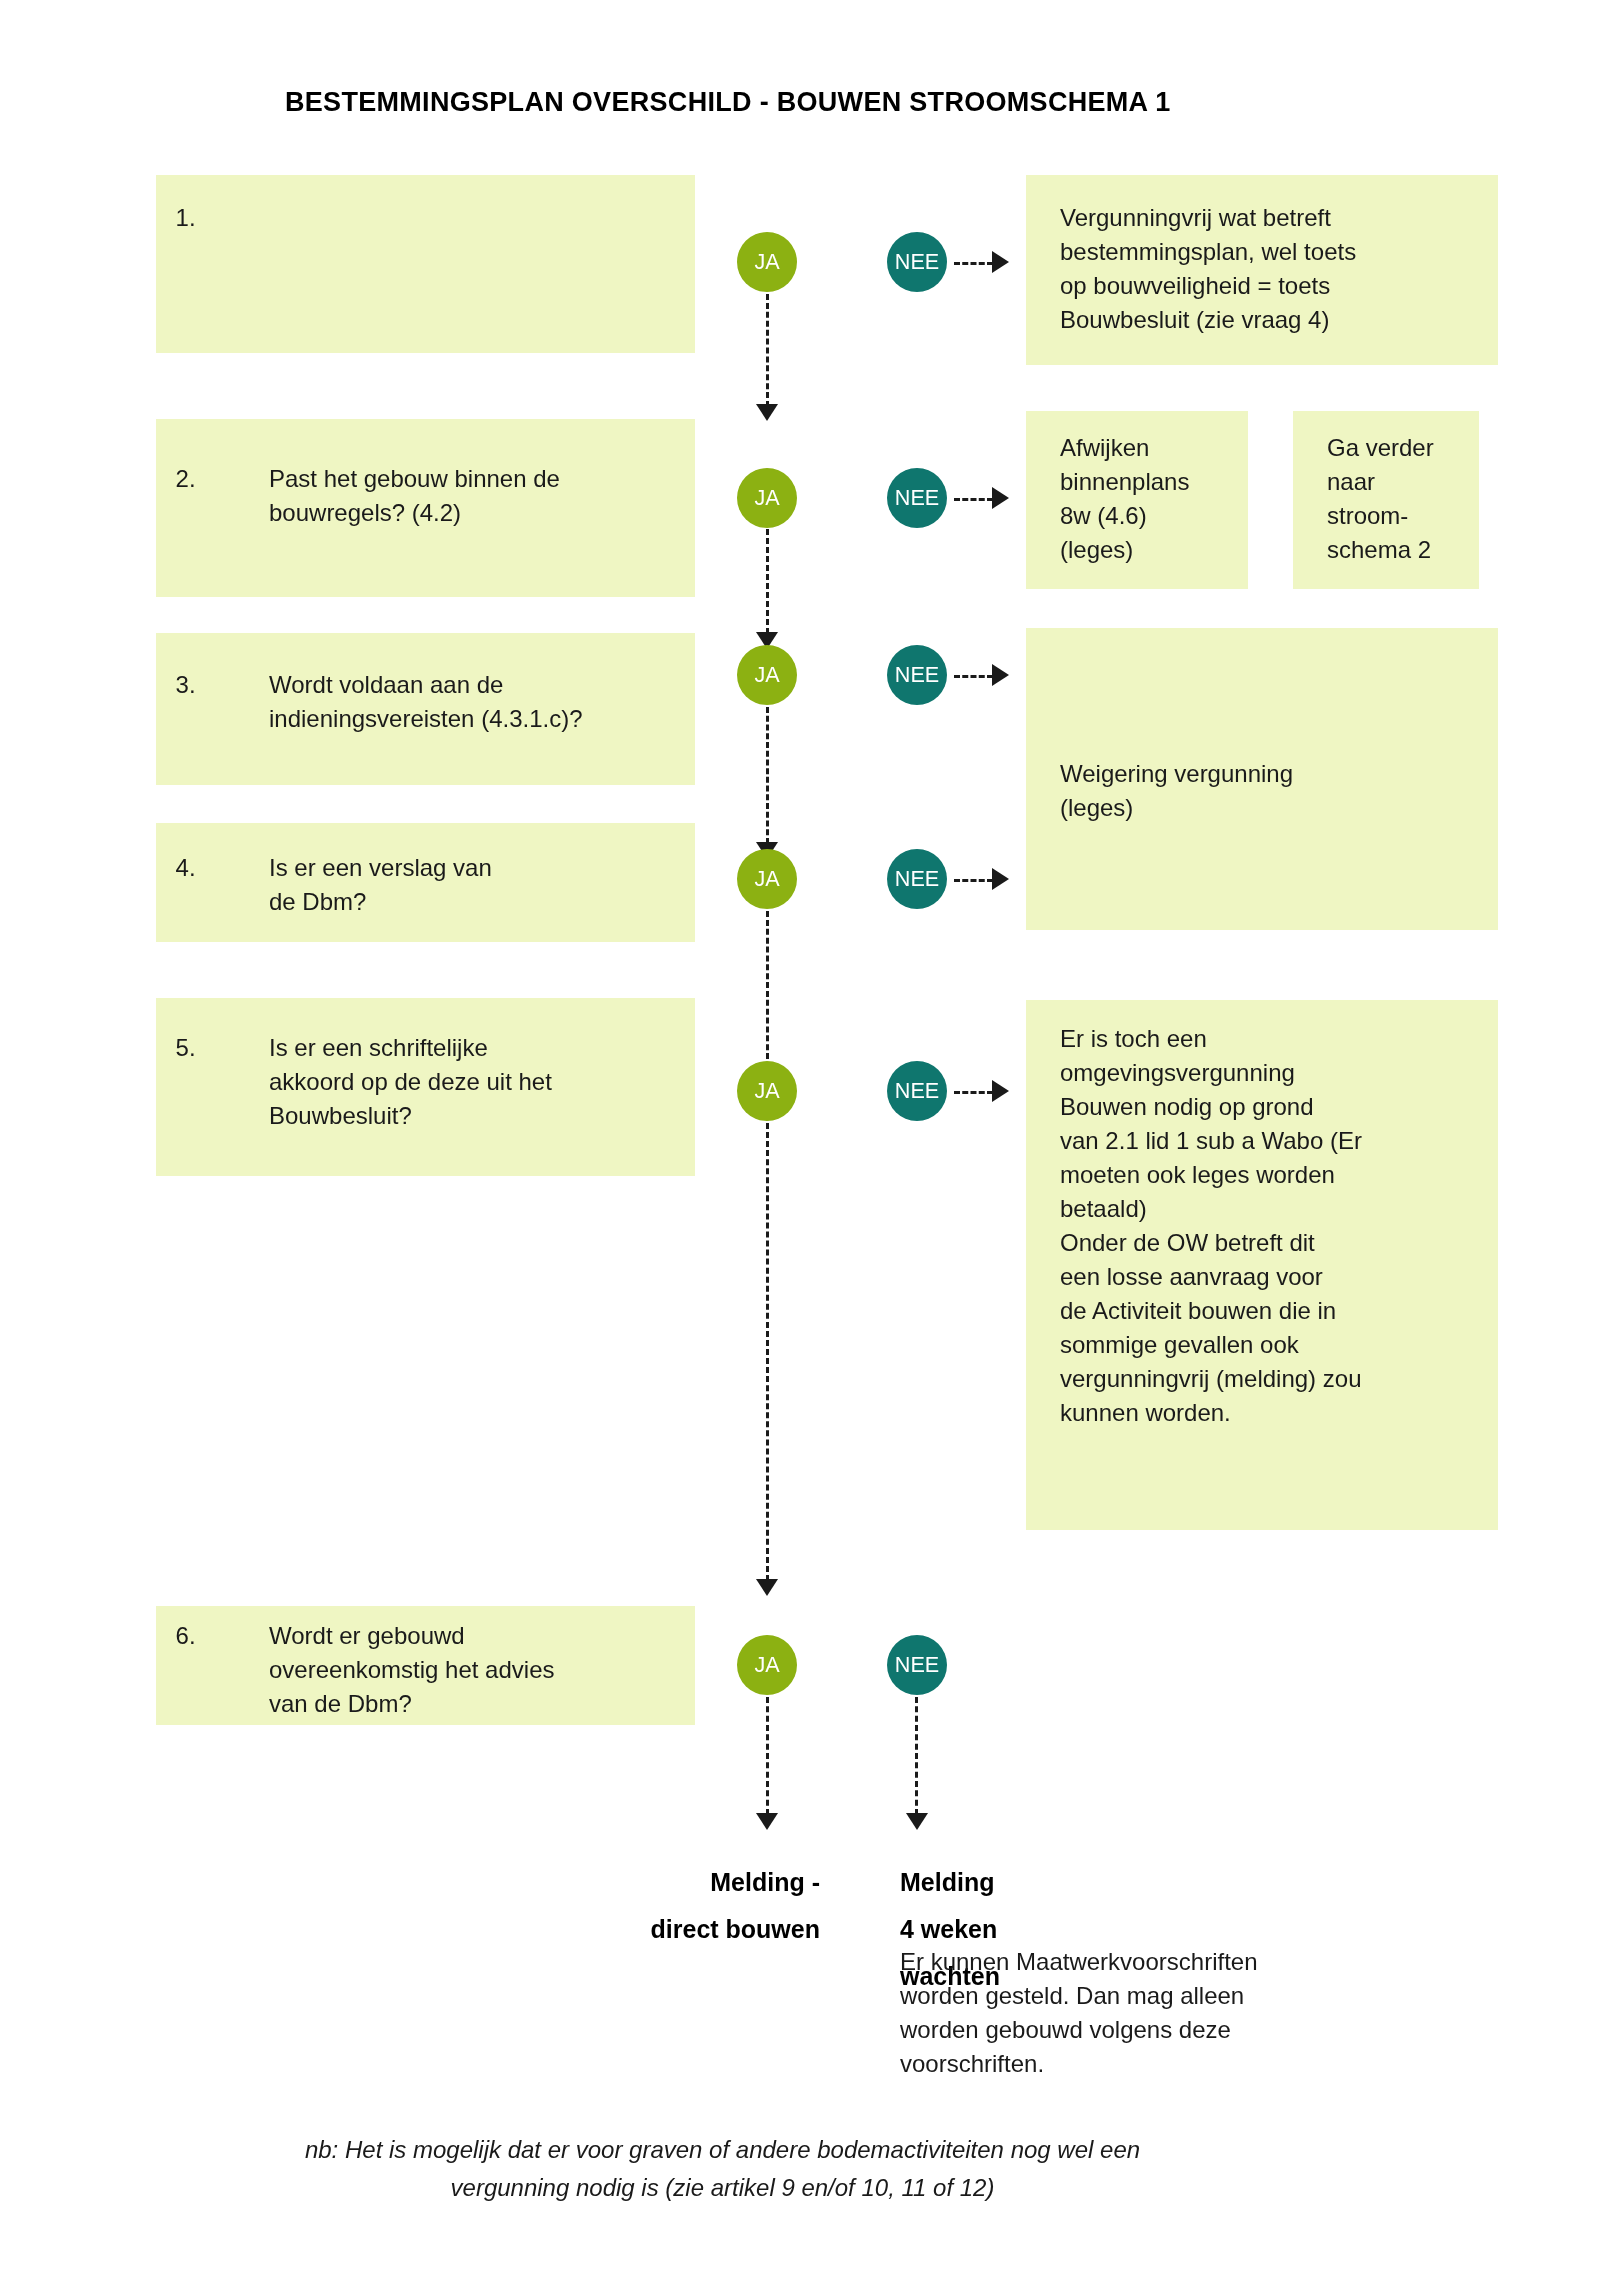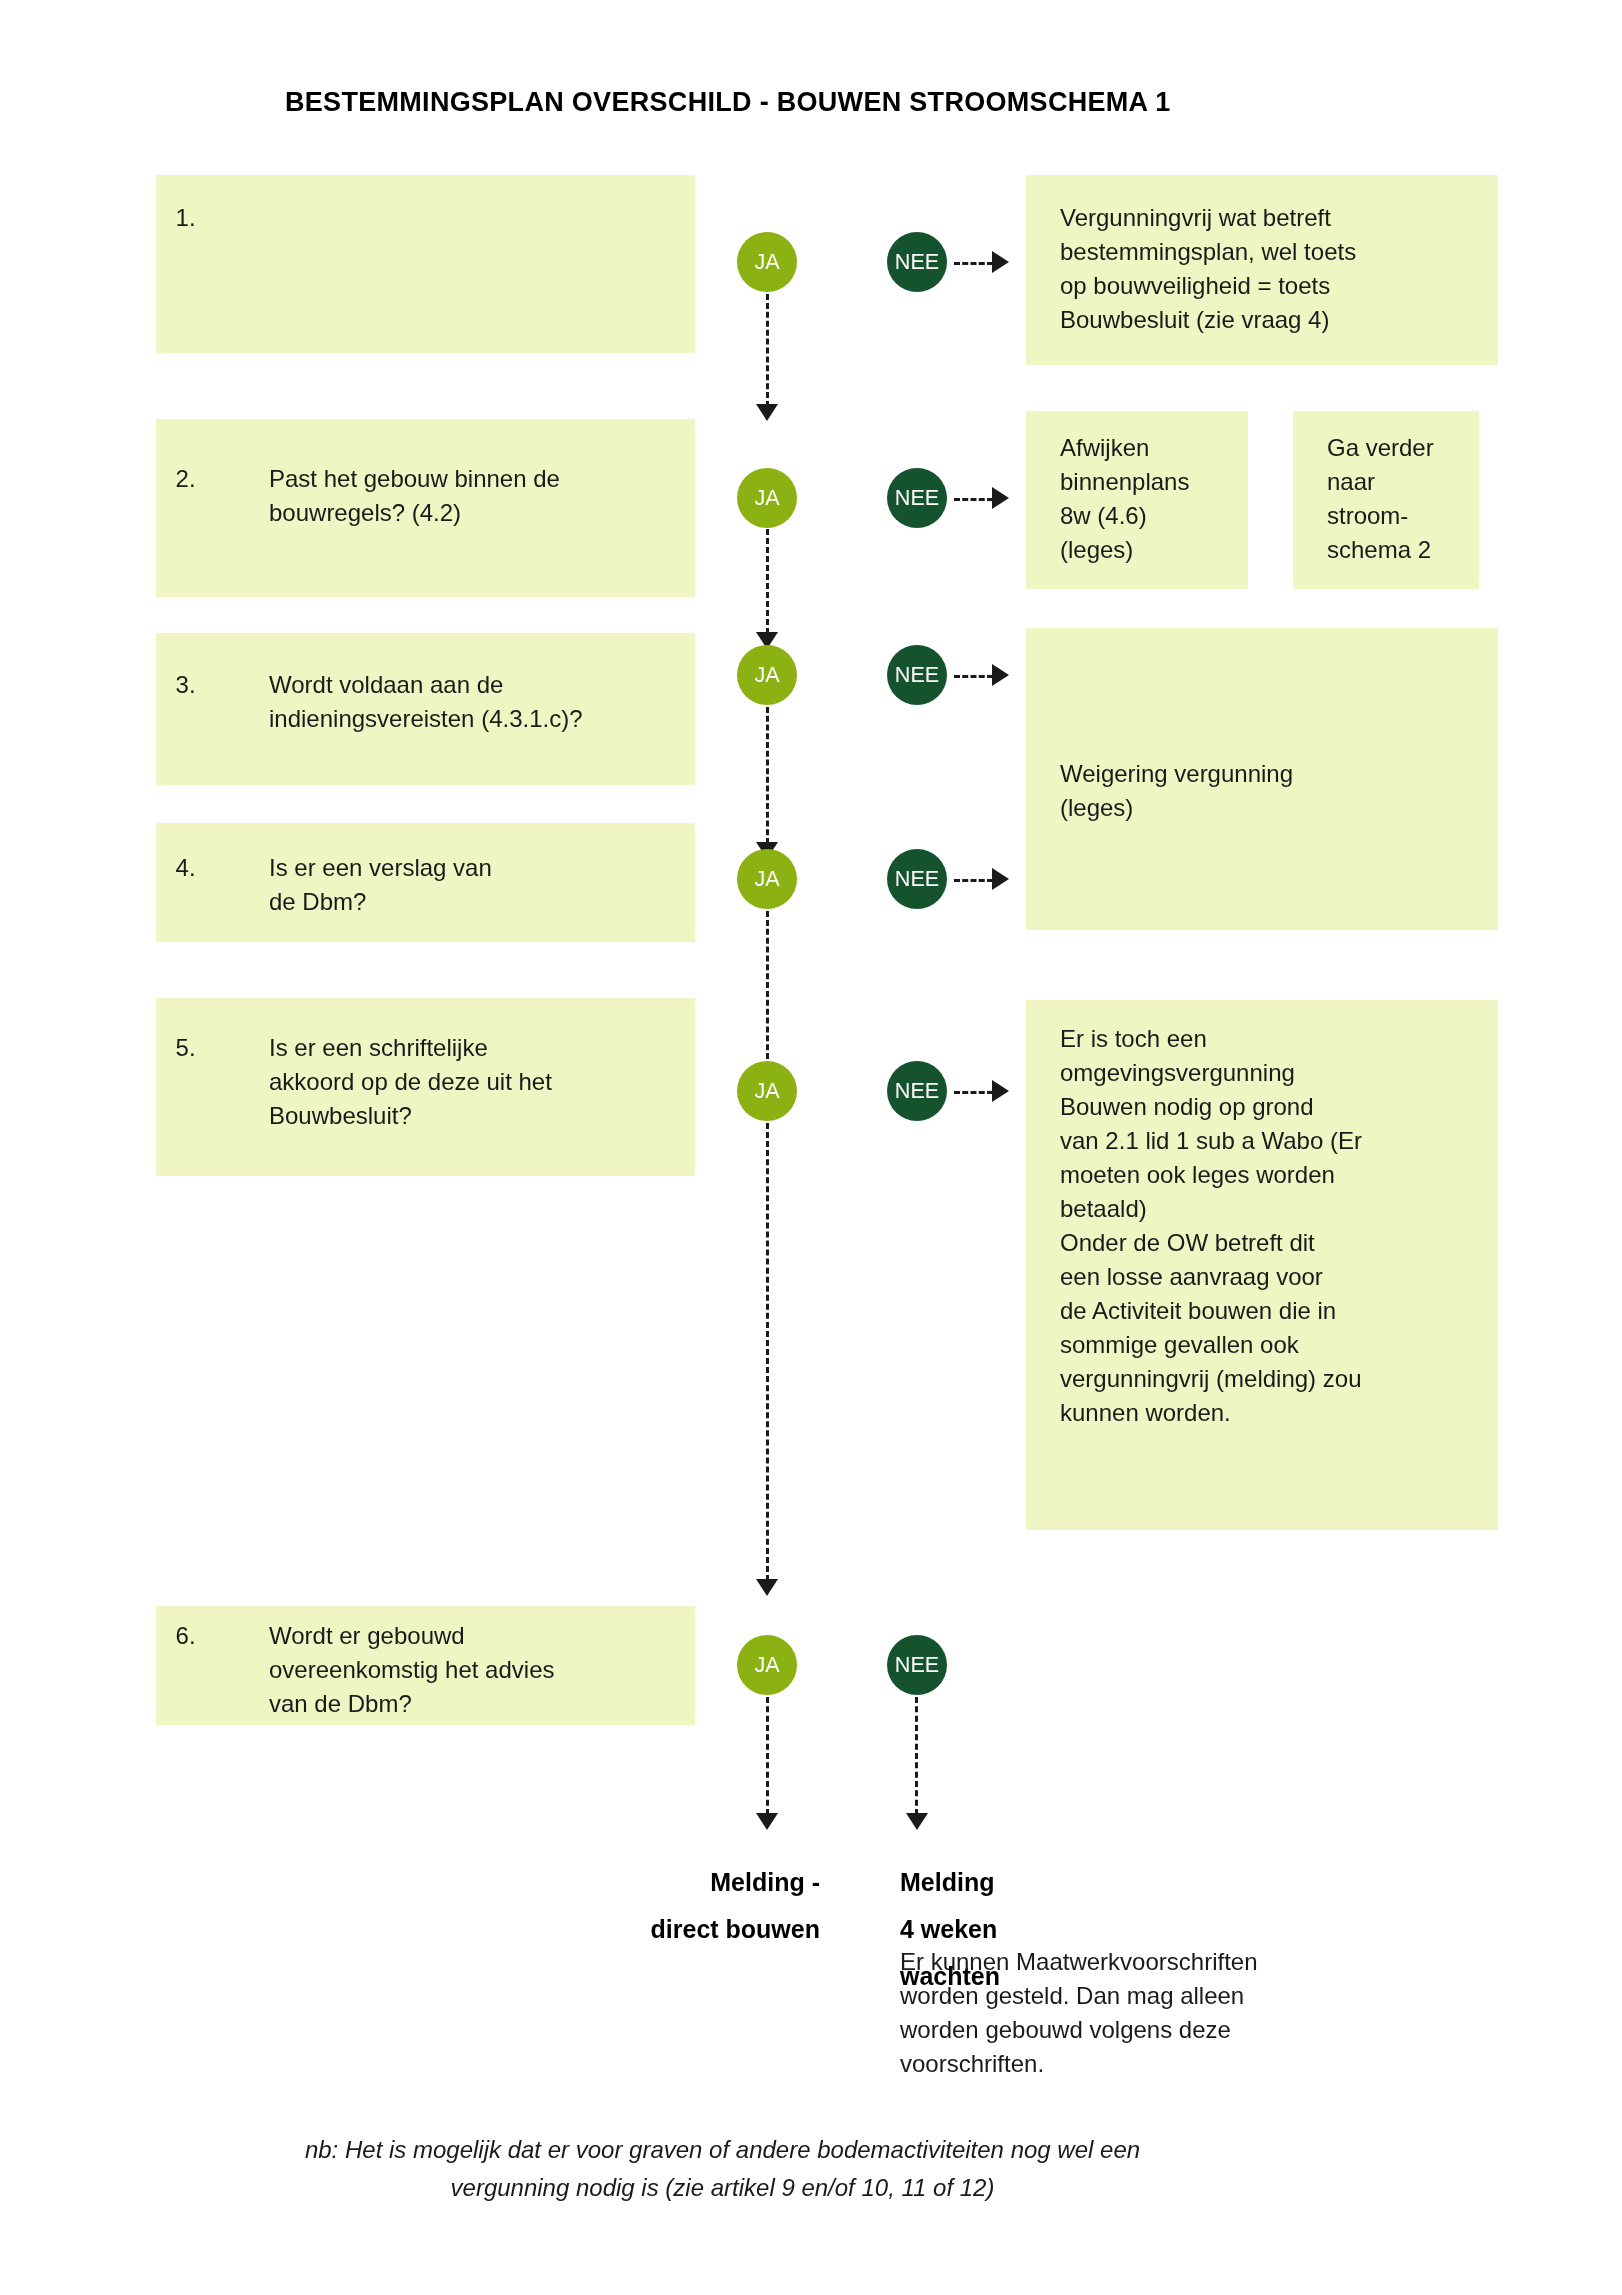--- a/index.html
+++ b/index.html
@@ -69,21 +69,21 @@
     width: 60px;
     height: 60px;
     border-radius: 50%;
     color: #ffffff;
     font-size: 21.6px;
     line-height: 60px;
     text-align: center;
     box-sizing: border-box;
   }
   .circle.ja  { background: #8cb112; }
-  .circle.nee { background: #14532d; }
+  .circle.nee { background: #0f766e; }
 
   
   .vline {
     position: absolute;
     width: 0;
     border-left: 3.3px dashed #1a1a1a;
   }
   .hline {
     position: absolute;
     height: 0;

